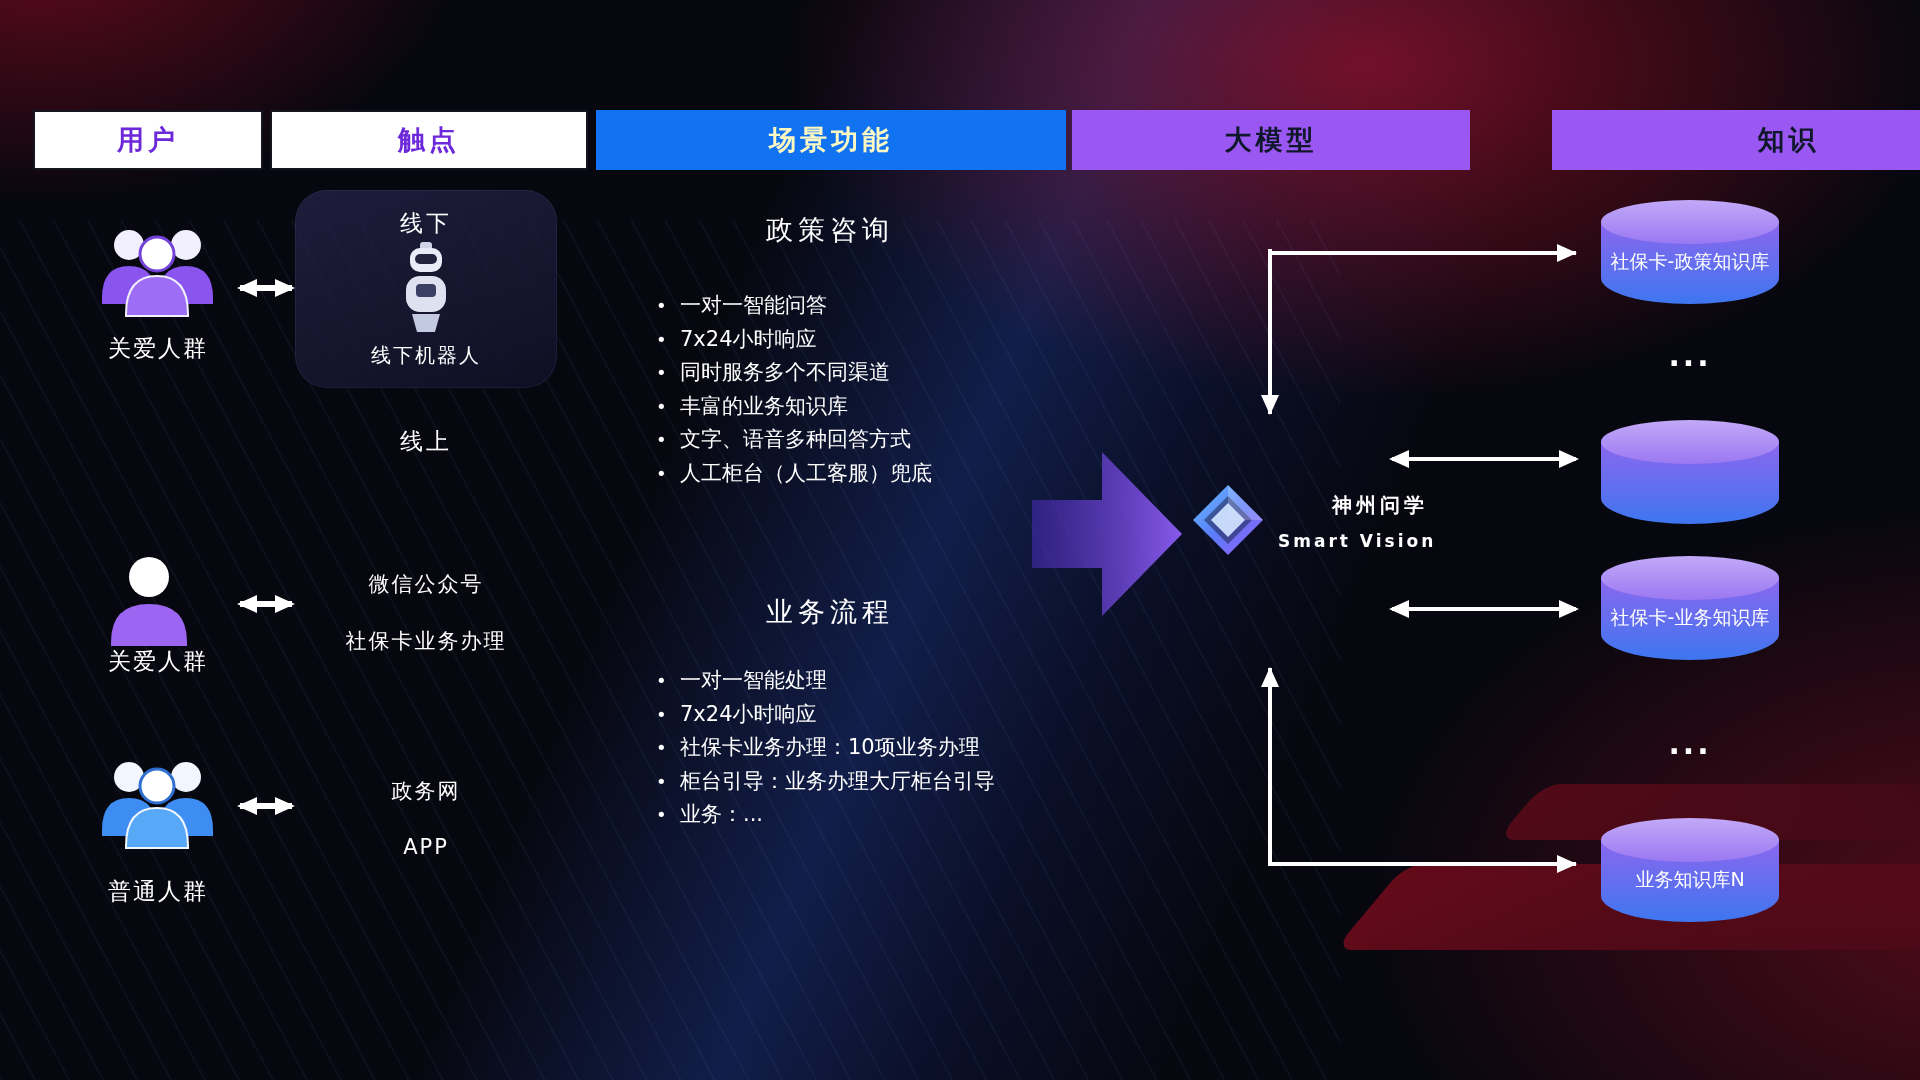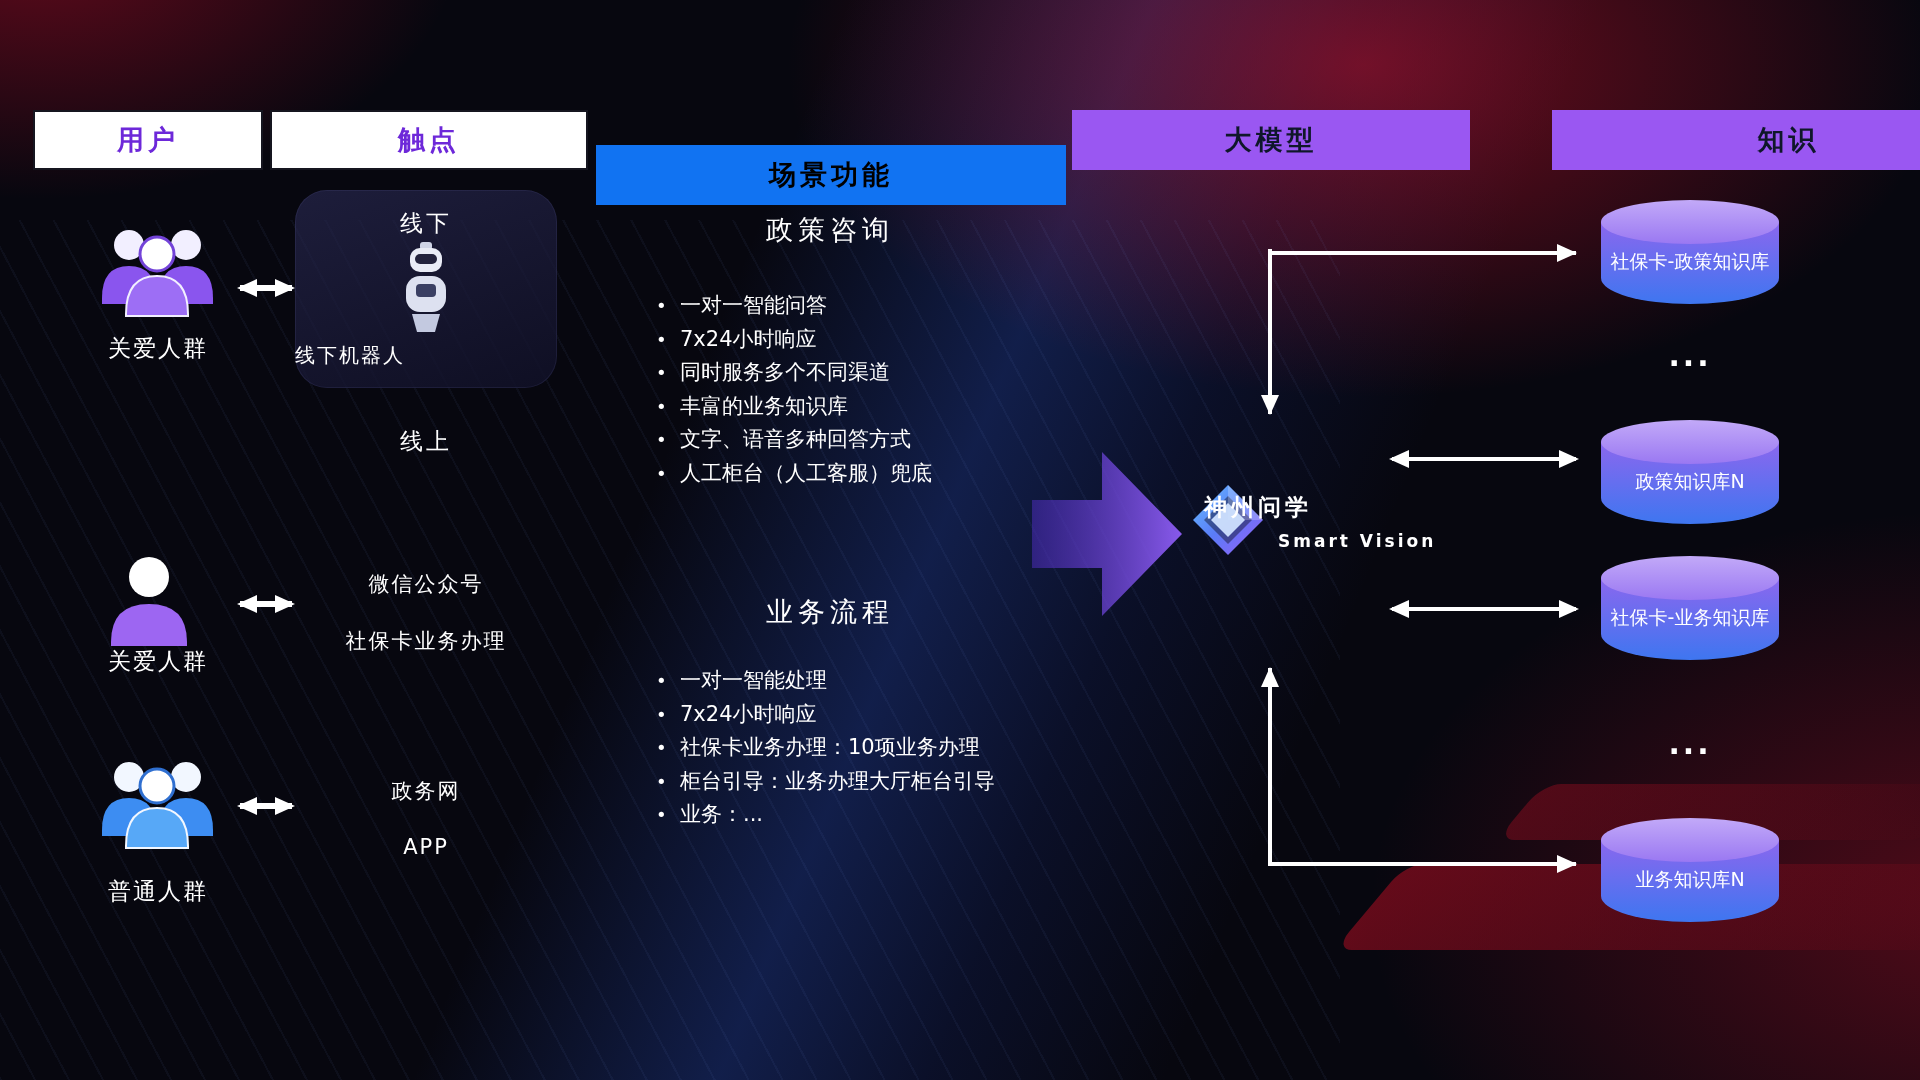--- a/index.html
+++ b/index.html
@@ -18,48 +18,48 @@
     background:repeating-linear-gradient(62deg, rgba(130,165,255,.05) 0 2px, rgba(0,0,0,0) 2px 30px); }
   .red-band { position:absolute; background:linear-gradient(95deg, rgba(190,14,36,.50), rgba(90,6,18,.08));
     transform:skewX(-40deg); border-radius:18px; pointer-events:none; }
   .rb1 { right:-90px; bottom:130px; width:640px; height:86px; }
   .rb2 { right:-30px; bottom:240px; width:430px; height:56px; opacity:.7; }
 
   
   .hdr { position:absolute; top:110px; height:60px; display:flex; align-items:center; justify-content:center;
          font-size:27px; font-weight:bold; letter-spacing:4px; }
   .hdr.white  { background:#ffffff; color:#6d28d9; border:2px solid #15151f; }
-  .hdr.blue   { background:#1173f2; color:#000000;margin-top:35px; }
+  .hdr.blue   { background:#1173f2; color:#fef9c3; }
   .hdr.purple { background:#9a57f2; color:#0f172a; }
 
   
   .user-icon  { position:absolute; }
   .user-label { position:absolute; width:220px; left:48px; text-align:center; font-size:23px; letter-spacing:2px; }
 
   
   .offline-box { position:absolute; left:295px; top:190px; width:262px; height:198px; border-radius:32px;
     background:linear-gradient(160deg, rgba(44,44,88,.60), rgba(16,16,38,.88));
     box-shadow:0 0 0 1px rgba(120,120,200,.12) inset; }
   .offline-title { position:absolute; top:18px; width:100%; text-align:center; font-size:23px; letter-spacing:3px; }
   .robot-wrap { position:absolute; top:52px; left:50%; transform:translateX(-50%); }
-  .offline-robot-label { position:absolute; top:152px; width:100%; text-align:left; font-size:20px; letter-spacing:2px; }
+  .offline-robot-label { position:absolute; top:152px; width:100%; text-align:center; font-size:20px; letter-spacing:2px; }
   .tp-center { position:absolute; left:295px; width:262px; text-align:center; }
   .tp-lg { font-size:23px; letter-spacing:3px; }
   .tp-md { font-size:21px; letter-spacing:2px; }
 
   
   .scene-title { position:absolute; left:600px; width:460px; text-align:center; font-size:27px; letter-spacing:5px; }
   .scene-list  { position:absolute; left:656px; list-style:none; font-size:21px; line-height:32.5px; }
   .scene-list li { white-space:nowrap; }
   .scene-list li::before { content:"\2022"; display:inline-block; width:24px; font-size:18px; }
 
   
   .flow-arrow { position:absolute; left:1032px; top:428px; }
   .logo-diamond { position:absolute; left:1190px; top:482px; }
-  .logo-name { position:absolute; left:1204px; top:492px; font-size:23px; font-weight:bold; letter-spacing:4px; white-space:nowrap;text-align:center; }
+  .logo-name { position:absolute; left:1332px; top:492px; font-size:20px; font-weight:bold; letter-spacing:4px; white-space:nowrap;text-align:center; }
   .logo-sub  { position:absolute; left:1278px; top:531px; font-size:17px; font-weight:600; letter-spacing:3px; white-space:nowrap; }
 
   
   .cyl { position:absolute; left:1601px; width:178px; height:104px; }
   .cyl-body { position:absolute; top:22px; left:0; right:0; bottom:0;
     background:linear-gradient(180deg,#8b67ee,#3e76f0);
     border-radius:0 0 89px 89px / 0 0 26px 26px; }
   .cyl-top { position:absolute; top:0; left:0; width:100%; height:44px; border-radius:50%;
     background:linear-gradient(180deg,#c2a9f8,#9a78f2); }
   .cyl-label { position:absolute; top:18px; left:8px; right:8px; bottom:0; display:flex;
@@ -184,21 +184,20 @@
 
   <div class="cyl" style="top:200px;">
     <div class="cyl-body"></div>
     <div class="cyl-top"></div>
     <div class="cyl-label">社保卡-政策知识库</div>
   </div>
   <div class="dots" style="top:338px;">...</div>
   <div class="cyl" style="top:420px;">
     <div class="cyl-body"></div>
     <div class="cyl-top"></div>
-    <div class="cyl-label">政策知识库N</div>
   </div>
   <div class="cyl" style="top:556px;">
     <div class="cyl-body"></div>
     <div class="cyl-top"></div>
     <div class="cyl-label">社保卡-业务知识库</div>
   </div>
   <div class="dots" style="top:726px;">...</div>
   <div class="cyl" style="top:818px;">
     <div class="cyl-body"></div>
     <div class="cyl-top"></div>

